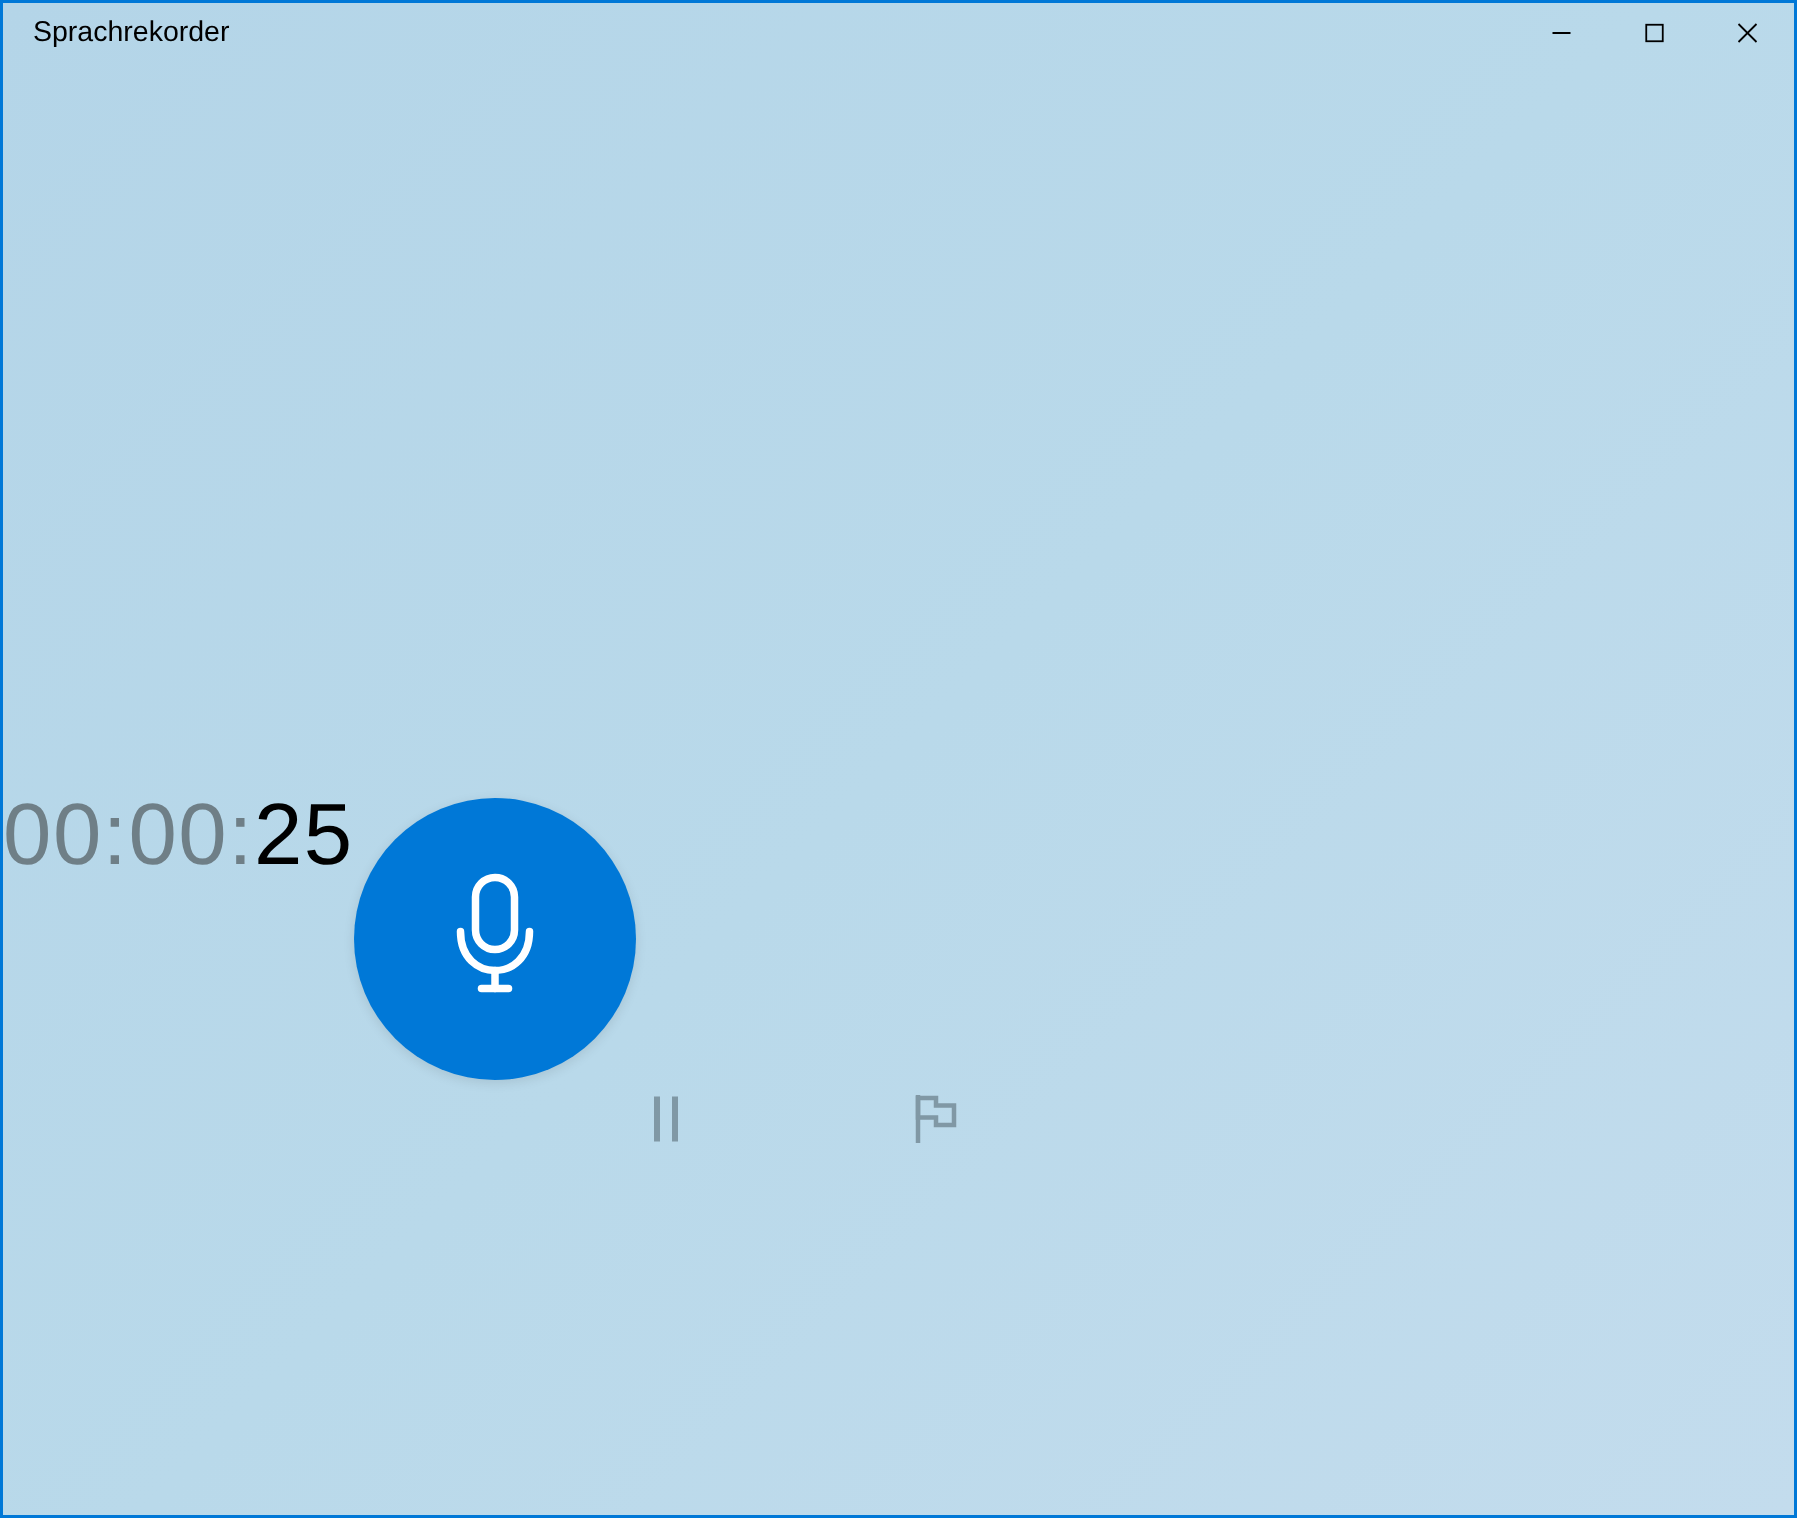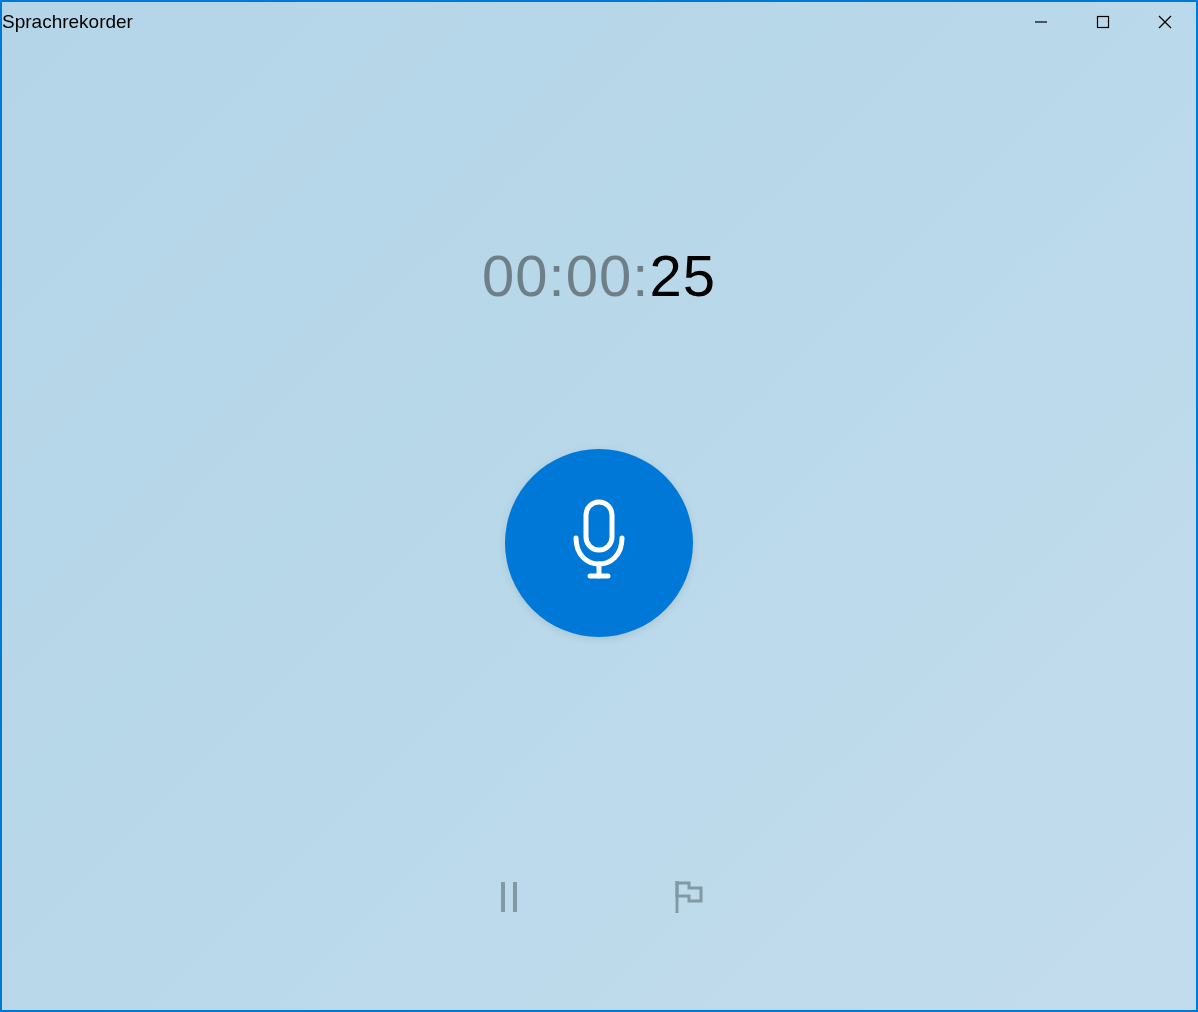--- a/index.html
+++ b/index.html
@@ -19,20 +19,21 @@
       border: 2px solid #0078d7;
       background: linear-gradient(135deg, #b4d5e8 0%, #b9d9ea 50%, #c3dced 100%);
       display: flex;
       flex-direction: column;
     }
     .titlebar {
       height: 40px;
       display: flex;
       align-items: center;
       justify-content: space-between;
+      padding-left: 20px;
     }
     .title {
       font-size: 19px;
       color: #000;
       font-weight: 400;
     }
     .window-controls {
       display: flex;
       height: 100%;
     }
@@ -44,21 +45,21 @@
       justify-content: center;
       cursor: pointer;
     }
     .win-btn svg {
       stroke: #000;
       fill: none;
     }
     .content {
       flex: 1;
       display: flex;
-      flex-direction: column;
+      flex-direction: row;
       align-items: center;
       padding-top: 200px;
     }
     .timer {
       font-size: 58px;
       font-weight: 200;
       letter-spacing: 1px;
       margin-bottom: 140px;
     }
     .timer-dim {

